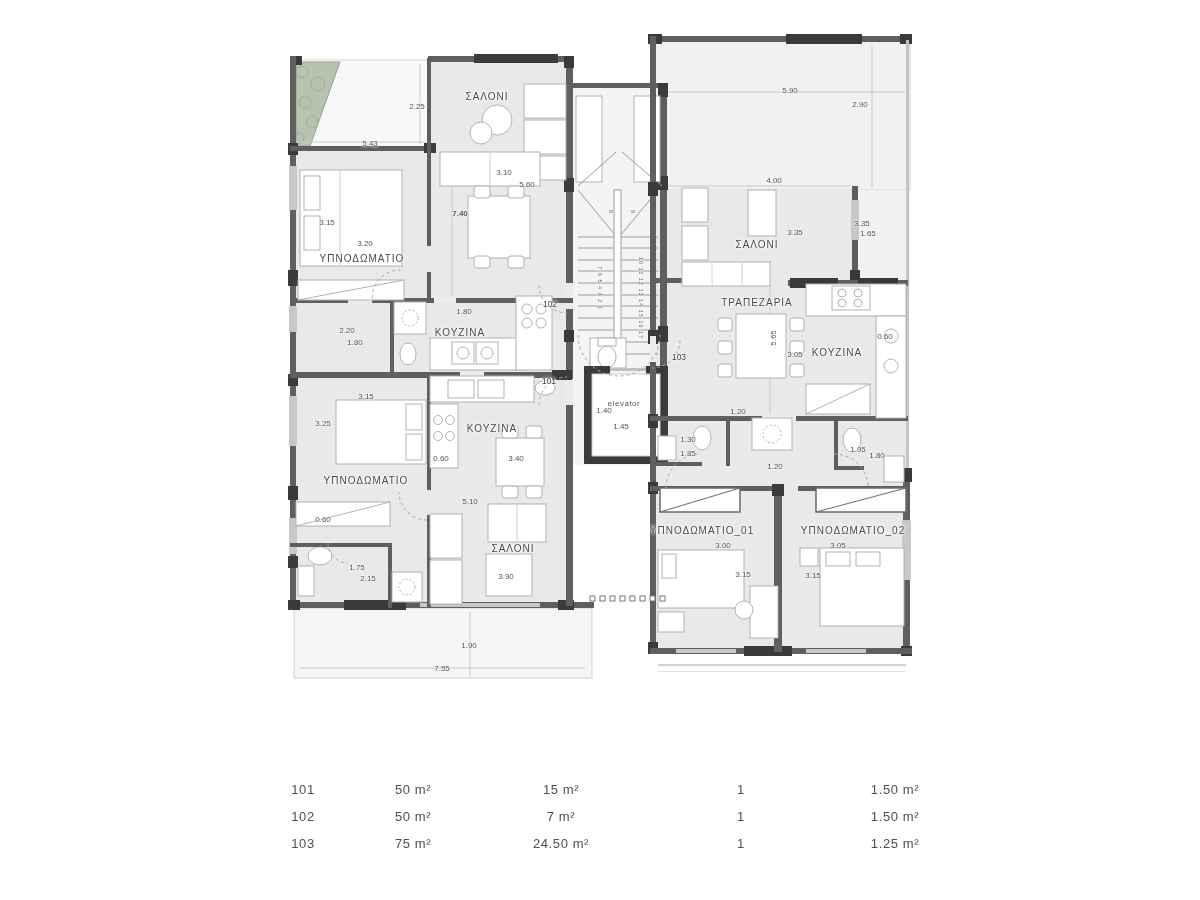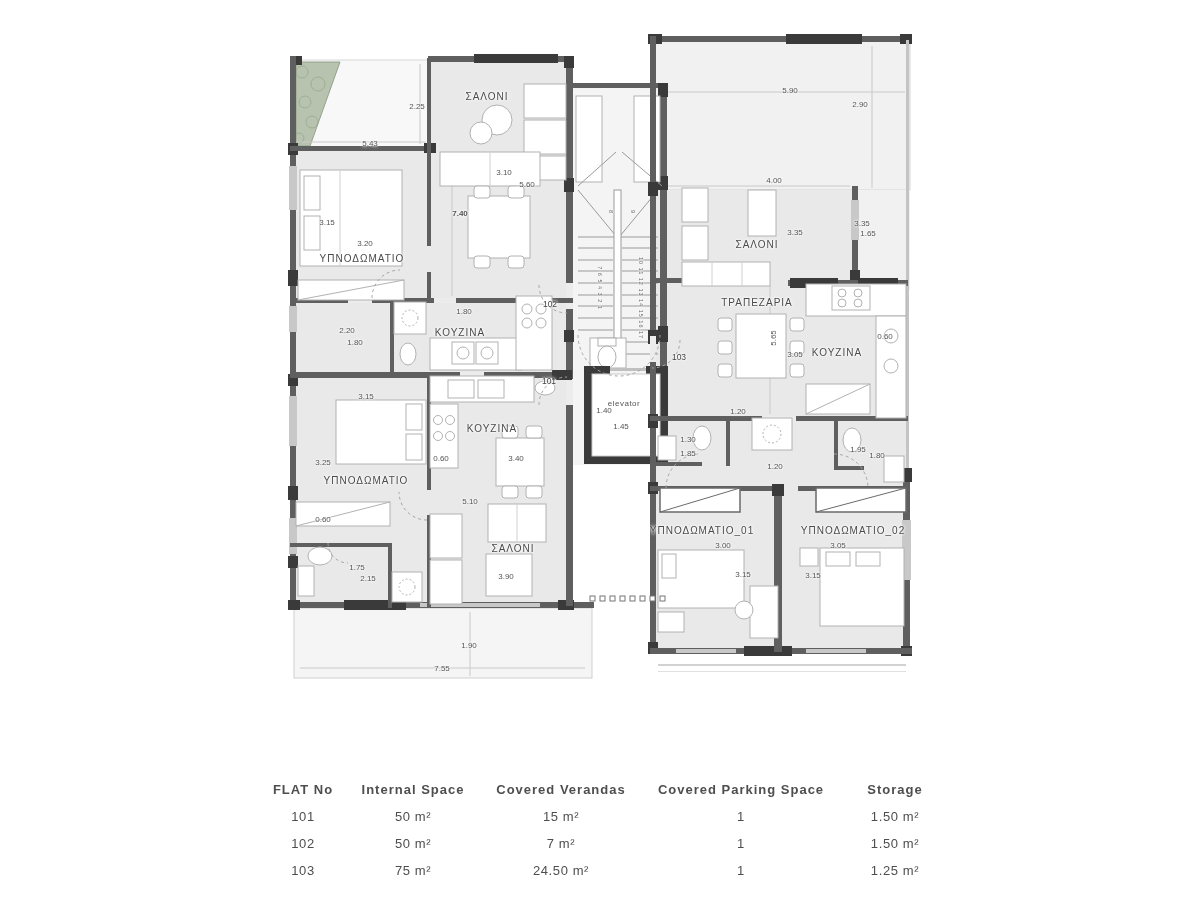--- a/index.html
+++ b/index.html
@@ -359,21 +359,21 @@
     <span class="lbl dim" style="left: 370px; top: 143px;">5.43</span>
     <span class="lbl dim" style="left: 504px; top: 172px;">3.10</span>
     <span class="lbl dim" style="left: 527px; top: 184px;">5.60</span>
     <span class="lbl dim" style="left: 460px; top: 213px; font-weight: bold;">7.40</span>
     <span class="lbl dim" style="left: 327px; top: 222px;">3.15</span>
     <span class="lbl dim" style="left: 365px; top: 243px;">3.20</span>
     <span class="lbl dim" style="left: 464px; top: 311px;">1.80</span>
     <span class="lbl dim" style="left: 347px; top: 330px;">2.20</span>
     <span class="lbl dim" style="left: 355px; top: 342px;">1.80</span>
     <span class="lbl dim" style="left: 366px; top: 396px;">3.15</span>
-    <span class="lbl dim" style="left: 323px; top: 462px;">3.25</span>
+    <span class="lbl dim" style="left: 323px; top: 423px;">3.25</span>
     <span class="lbl dim" style="left: 441px; top: 458px;">0.60</span>
     <span class="lbl dim" style="left: 516px; top: 458px;">3.40</span>
     <span class="lbl dim" style="left: 470px; top: 501px;">5.10</span>
     <span class="lbl dim" style="left: 323px; top: 519px;">0.60</span>
     <span class="lbl dim" style="left: 357px; top: 567px;">1.75</span>
     <span class="lbl dim" style="left: 368px; top: 578px;">2.15</span>
     <span class="lbl dim" style="left: 506px; top: 576px;">3.90</span>
     <span class="lbl dim" style="left: 469px; top: 645px;">1.90</span>
     <span class="lbl dim" style="left: 442px; top: 668px;">7.55</span>
     <span class="lbl dim" style="left: 604px; top: 410px;">1.40</span>
@@ -397,27 +397,20 @@
     <span class="lbl dim" style="left: 743px; top: 574px;">3.15</span>
     <span class="lbl dim" style="left: 838px; top: 545px;">3.05</span>
     <span class="lbl dim" style="left: 813px; top: 575px;">3.15</span>
     <span class="lbl tiny" style="left: 611px; top: 212px; transform: translate(-50%, -50%) rotate(90deg);">8</span>
     <span class="lbl tiny" style="left: 633px; top: 212px; transform: translate(-50%, -50%) rotate(90deg);">9</span>
     <span class="lbl tiny" style="left: 600px; top: 288px; transform: translate(-50%, -50%) rotate(90deg);">7 6 5 4 3 2 1</span>
     <span class="lbl tiny" style="left: 641px; top: 298px; transform: translate(-50%, -50%) rotate(90deg);">10 11 12 13 14 15 16 17</span>
   </div>
 
 <div id="spec-table">
-    <div class="spec-row head">
-      <div>FLAT No</div>
-      <div>Internal Space</div>
-      <div>Covered Verandas</div>
-      <div>Covered Parking Space</div>
-      <div>Storage</div>
-    </div>
     <div class="spec-row">
       <div>101</div>
       <div>50 m²</div>
       <div>15 m²</div>
       <div>1</div>
       <div>1.50 m²</div>
     </div>
     <div class="spec-row">
       <div>102</div>
       <div>50 m²</div>

